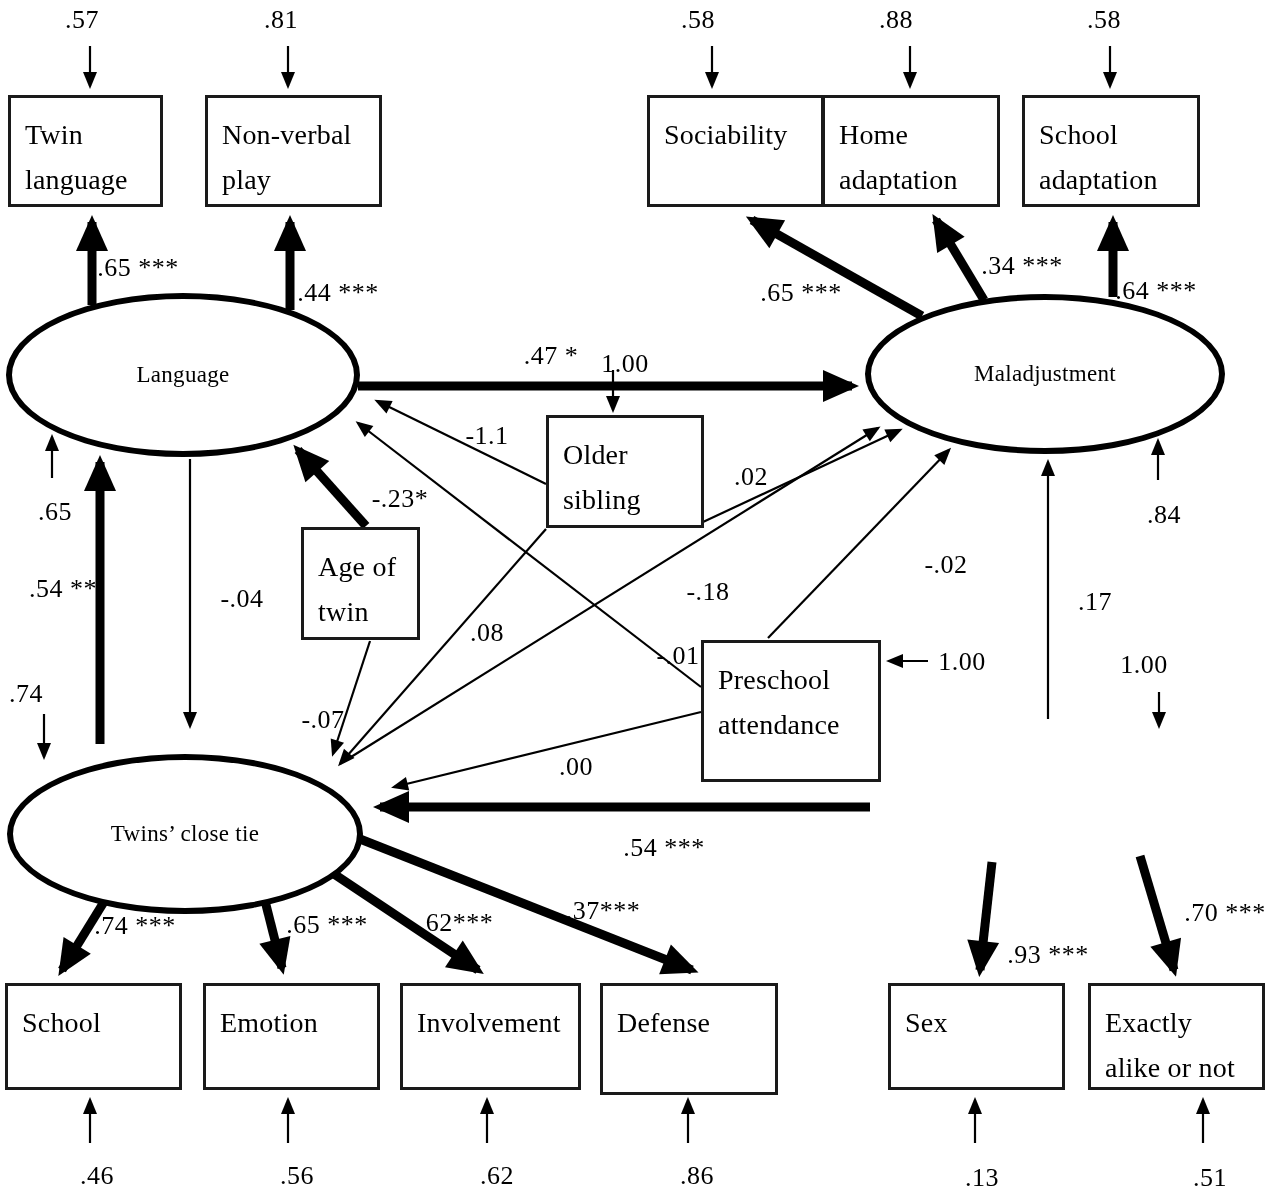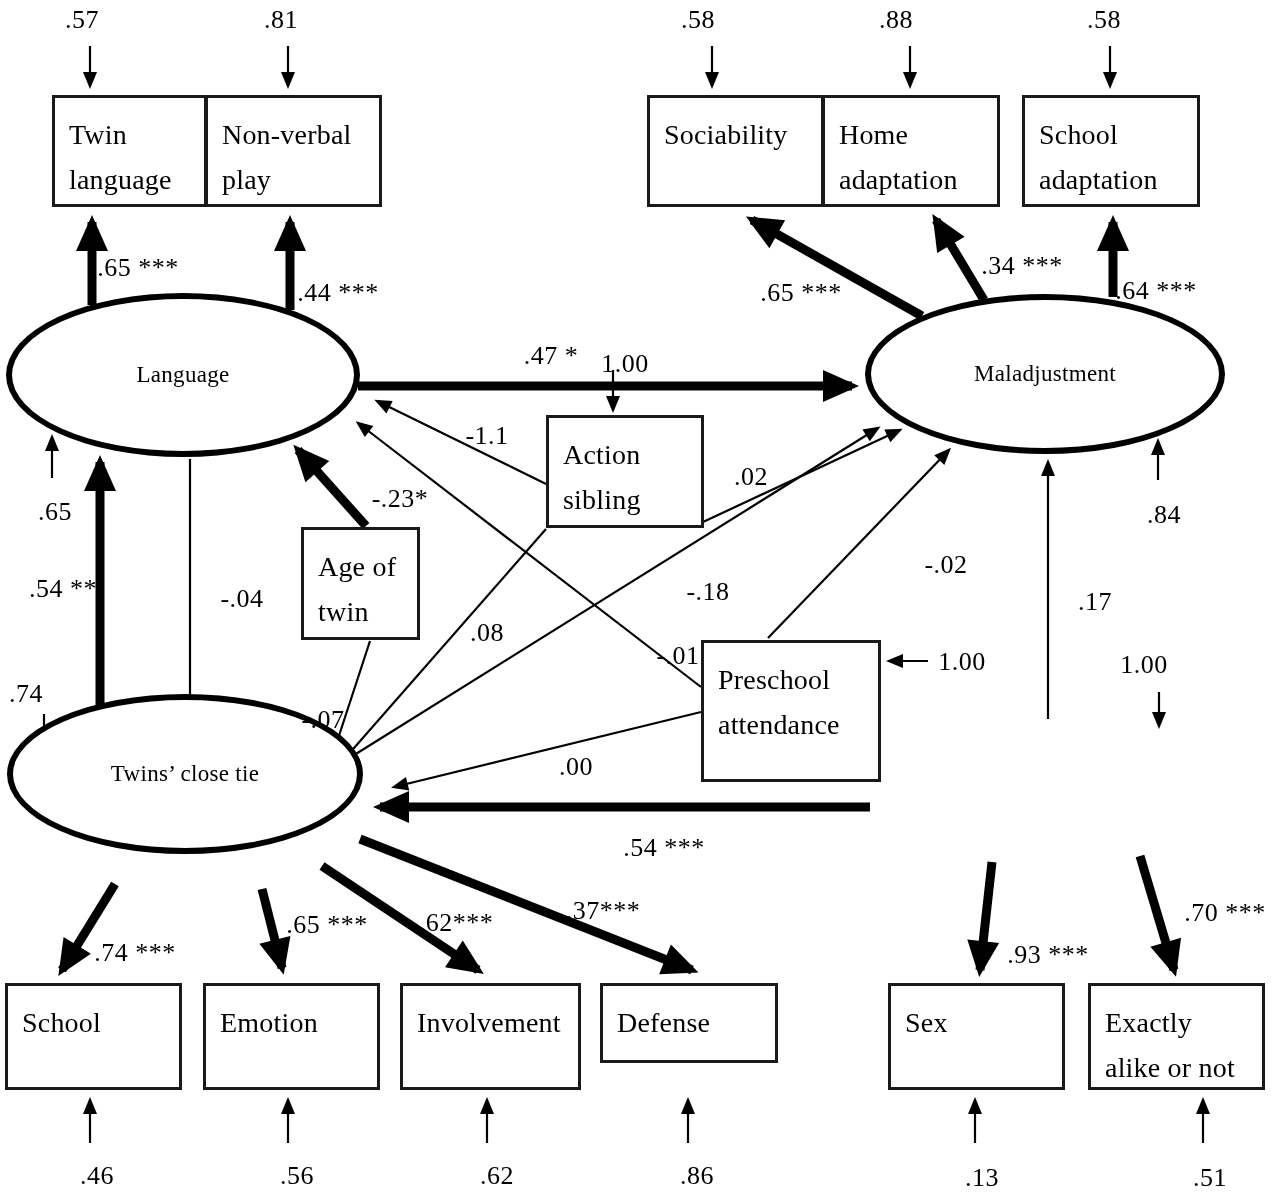--- a/index.html
+++ b/index.html
@@ -104,44 +104,44 @@
     <line class="thick" x1="1140" y1="856" x2="1174" y2="970" marker-end="url(#ah-thick)"></line>
 
     <line class="thin" x1="90" y1="1143" x2="90" y2="1100" marker-end="url(#ah-thin)"></line>
     <line class="thin" x1="288" y1="1143" x2="288" y2="1100" marker-end="url(#ah-thin)"></line>
     <line class="thin" x1="487" y1="1143" x2="487" y2="1100" marker-end="url(#ah-thin)"></line>
     <line class="thin" x1="688" y1="1143" x2="688" y2="1100" marker-end="url(#ah-thin)"></line>
     <line class="thin" x1="975" y1="1143" x2="975" y2="1100" marker-end="url(#ah-thin)"></line>
     <line class="thin" x1="1203" y1="1143" x2="1203" y2="1100" marker-end="url(#ah-thin)"></line>
   </svg>
 
-  <div class="box" style="left:8px;top:95px;width:155px;height:112px;margin-left:44px;"><span>Twin language</span></div>
+  <div class="box" style="left:8px;top:95px;width:155px;height:112px;"><span>Twin language</span></div>
   <div class="box" style="left:205px;top:95px;width:177px;height:112px;"><span>Non-verbal play</span></div>
   <div class="box" style="left:623px;top:95px;width:177px;height:112px;margin-left:24px;"><span>Sociability</span></div>
   <div class="box" style="left:822px;top:95px;width:178px;height:112px;"><span>Home adaptation</span></div>
   <div class="box" style="left:1022px;top:95px;width:178px;height:112px;"><span>School adaptation</span></div>
 
-  <div class="box" style="left:546px;top:415px;width:158px;height:113px;"><span>Action sibling</span></div>
+  <div class="box" style="left:546px;top:415px;width:158px;height:113px;"><span>Older sibling</span></div>
   <div class="box" style="left:301px;top:527px;width:119px;height:113px;"><span>Age of twin</span></div>
   <div class="box" style="left:701px;top:640px;width:180px;height:142px;"><span>Preschool attendance</span></div>
 
   <div class="box" style="left:5px;top:983px;width:177px;height:107px;"><span>School</span></div>
   <div class="box" style="left:203px;top:983px;width:177px;height:107px;"><span>Emotion</span></div>
   <div class="box" style="left:400px;top:983px;width:181px;height:107px;"><span>Involvement</span></div>
-  <div class="box" style="left:600px;top:983px;width:178px;height:80px;"><span>Defense</span></div>
+  <div class="box" style="left:600px;top:983px;width:178px;height:112px;"><span>Defense</span></div>
   <div class="box" style="left:888px;top:983px;width:177px;height:107px;"><span>Sex</span></div>
   <div class="box" style="left:1088px;top:983px;width:177px;height:107px;"><span>Exactly alike or not</span></div>
 
   <div class="ellipse" style="left:6px;top:293px;width:354px;height:164px;">
       <span class="elabel">Language</span>
     </div>
   <div class="ellipse" style="left:865px;top:294px;width:360px;height:160px;">
       <span class="elabel">Maladjustment</span>
     </div>
-  <div class="ellipse" style="left:7px;top:694px;width:356px;height:160px;text-align:right;">
+  <div class="ellipse" style="left:7px;top:754px;width:356px;height:160px;text-align:right;">
       <span class="elabel">Twins’ close tie</span>
     </div>
 
   <div class="lbl" style="left:82px;top:20px;">.57</div>
   <div class="lbl" style="left:281px;top:20px;">.81</div>
   <div class="lbl" style="left:698px;top:20px;">.58</div>
   <div class="lbl" style="left:896px;top:20px;">.88</div>
   <div class="lbl" style="left:1104px;top:20px;">.58</div>
 
   <div class="lbl" style="left:138px;top:268px;">.65 ***</div>
@@ -164,21 +164,21 @@
   <div class="lbl" style="left:1095px;top:602px;">.17</div>
   <div class="lbl" style="left:487px;top:633px;">.08</div>
   <div class="lbl" style="left:678px;top:656px;">-.01</div>
   <div class="lbl" style="left:962px;top:662px;">1.00</div>
   <div class="lbl" style="left:1144px;top:665px;">1.00</div>
   <div class="lbl" style="left:26px;top:694px;">.74</div>
   <div class="lbl" style="left:323px;top:720px;">-.07</div>
   <div class="lbl" style="left:576px;top:767px;">.00</div>
   <div class="lbl" style="left:664px;top:848px;">.54 ***</div>
 
-  <div class="lbl" style="left:135px;top:953px;">.74 ***</div>
+  <div class="lbl" style="left:135px;top:926px;">.74 ***</div>
   <div class="lbl" style="left:327px;top:925px;">.65 ***</div>
   <div class="lbl" style="left:456px;top:923px;">.62***</div>
   <div class="lbl" style="left:603px;top:911px;">.37***</div>
   <div class="lbl" style="left:1048px;top:955px;">.93 ***</div>
   <div class="lbl" style="left:1225px;top:913px;">.70 ***</div>
 
   <div class="lbl" style="left:97px;top:1176px;">.46</div>
   <div class="lbl" style="left:297px;top:1176px;">.56</div>
   <div class="lbl" style="left:497px;top:1176px;">.62</div>
   <div class="lbl" style="left:697px;top:1176px;">.86</div>

